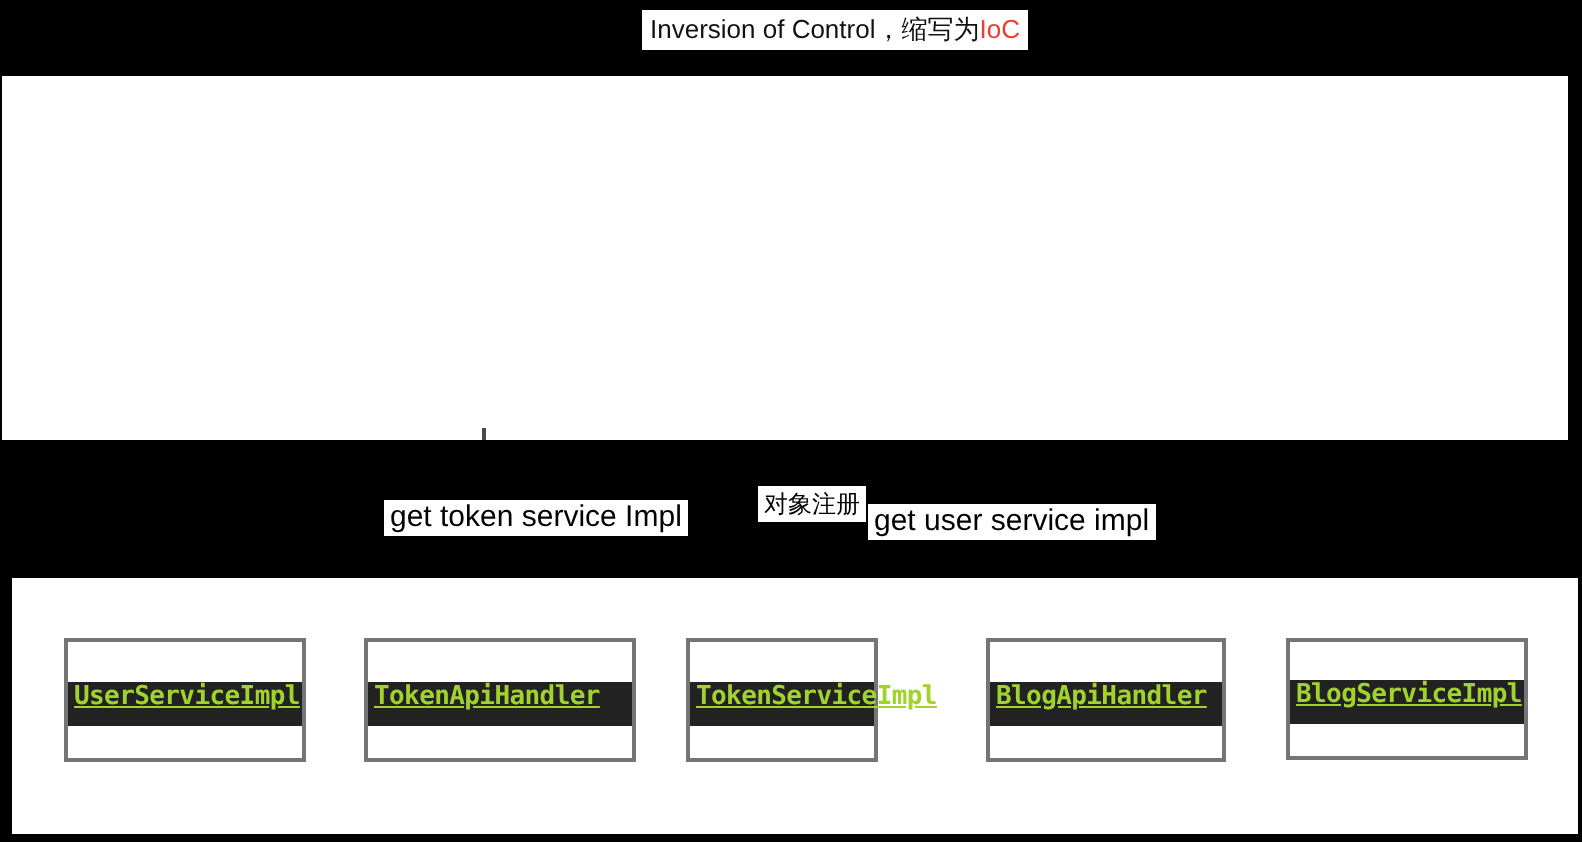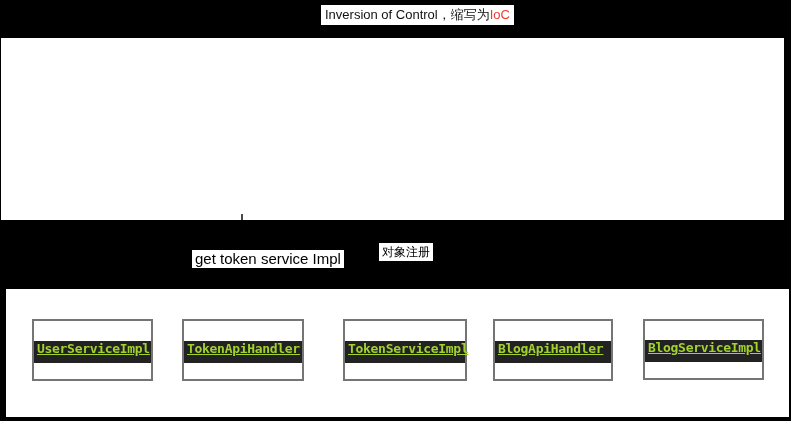--- a/index.html
+++ b/index.html
@@ -77,22 +77,22 @@
     top: 319px;
     width: 121px;
     height: 62px;
     background: #ffffff;
     border: 2px solid #757575;
     box-sizing: border-box;
     display: flex;
     align-items: center;
   }
   .class-box.b1 { left: 32px; }
-  .class-box.b2 { left: 182px; width: 122px; }
-  .class-box.b3 { left: 343px; width: 124px; }
+  .class-box.b2 { left: 182px; width: 136px; }
+  .class-box.b3 { left: 343px; width: 96px; }
   .class-box.b4 { left: 493px; width: 120px; }
   .class-box.b5 { left: 643px; height: 61px; }
   .class-strip {
     background: var(--strip, #222222);
     height: 22px;
     width: 100%;
     margin-top: 3px;
     display: flex;
     padding-left: 3px;
     box-sizing: border-box;
@@ -117,20 +117,21 @@
   </div>
 
   <div class="main-panel"></div>
 
   <div class="conn tick"></div>
   <div class="conn seg-a"></div>
   <div class="conn seg-b"></div>
 
   <div class="edge-label l1">get token service Impl</div>
   <div class="edge-label l2">对象注册</div>
+  <div class="edge-label l3">get user service impl</div>
 
   <div class="bottom-panel"></div>
 
   <div class="class-box b1">
     <div class="class-strip">
       <span>UserServiceImpl</span>
     </div>
   </div>
   <div class="class-box b2">
     <div class="class-strip">

